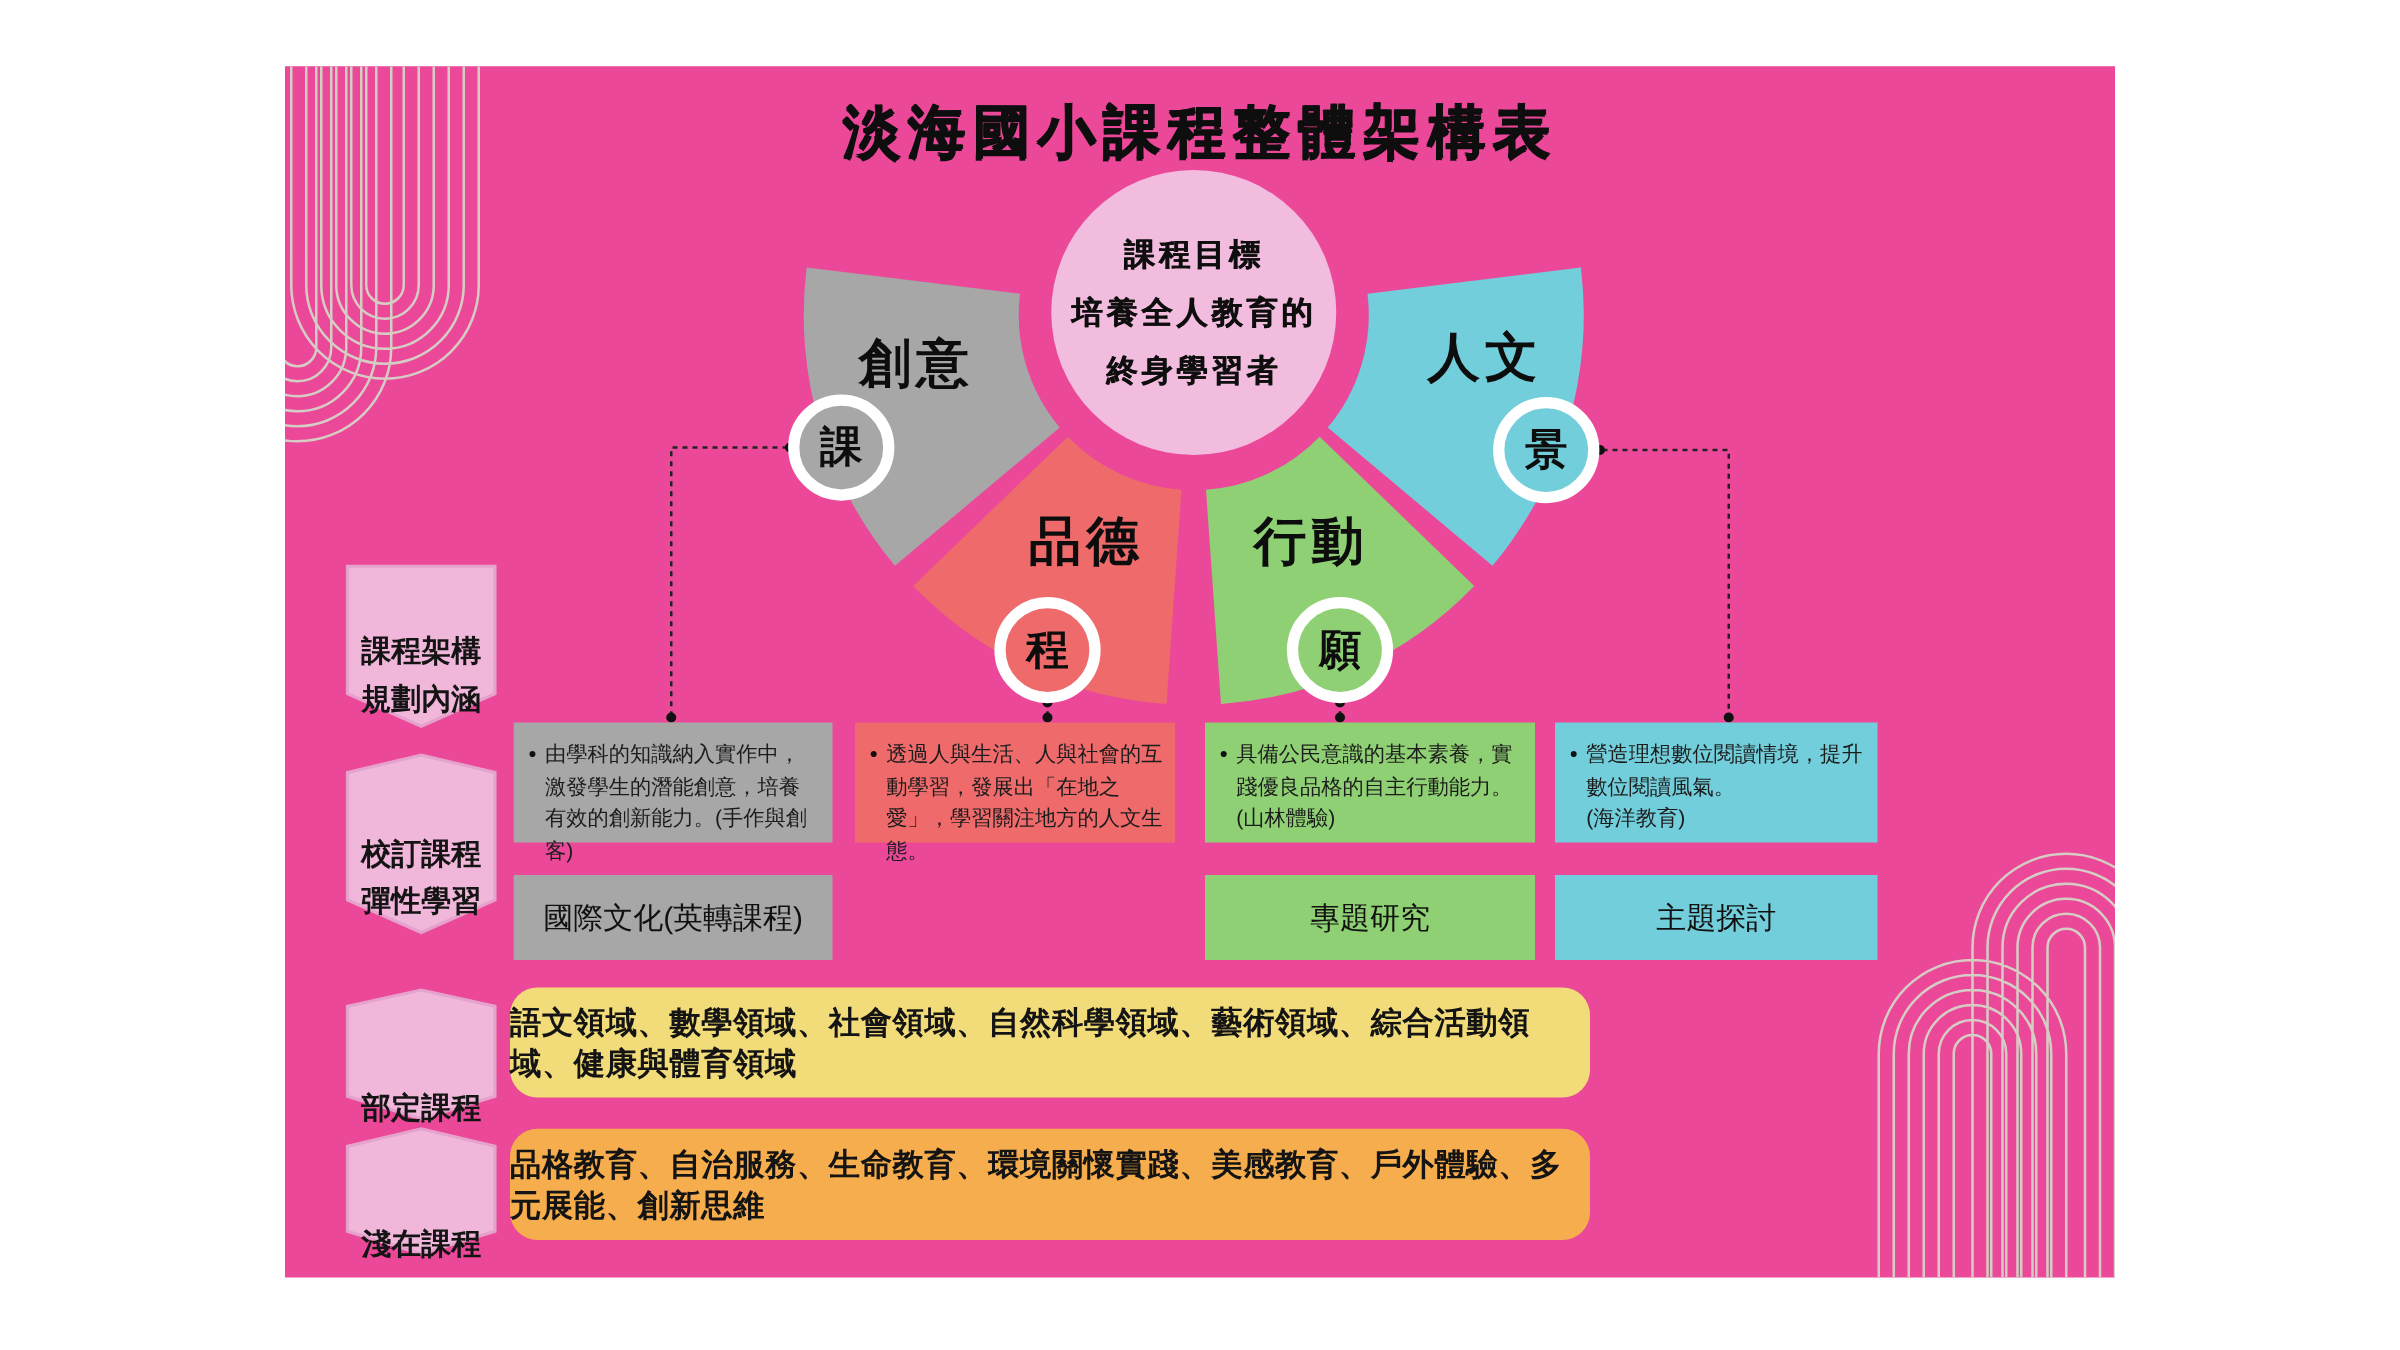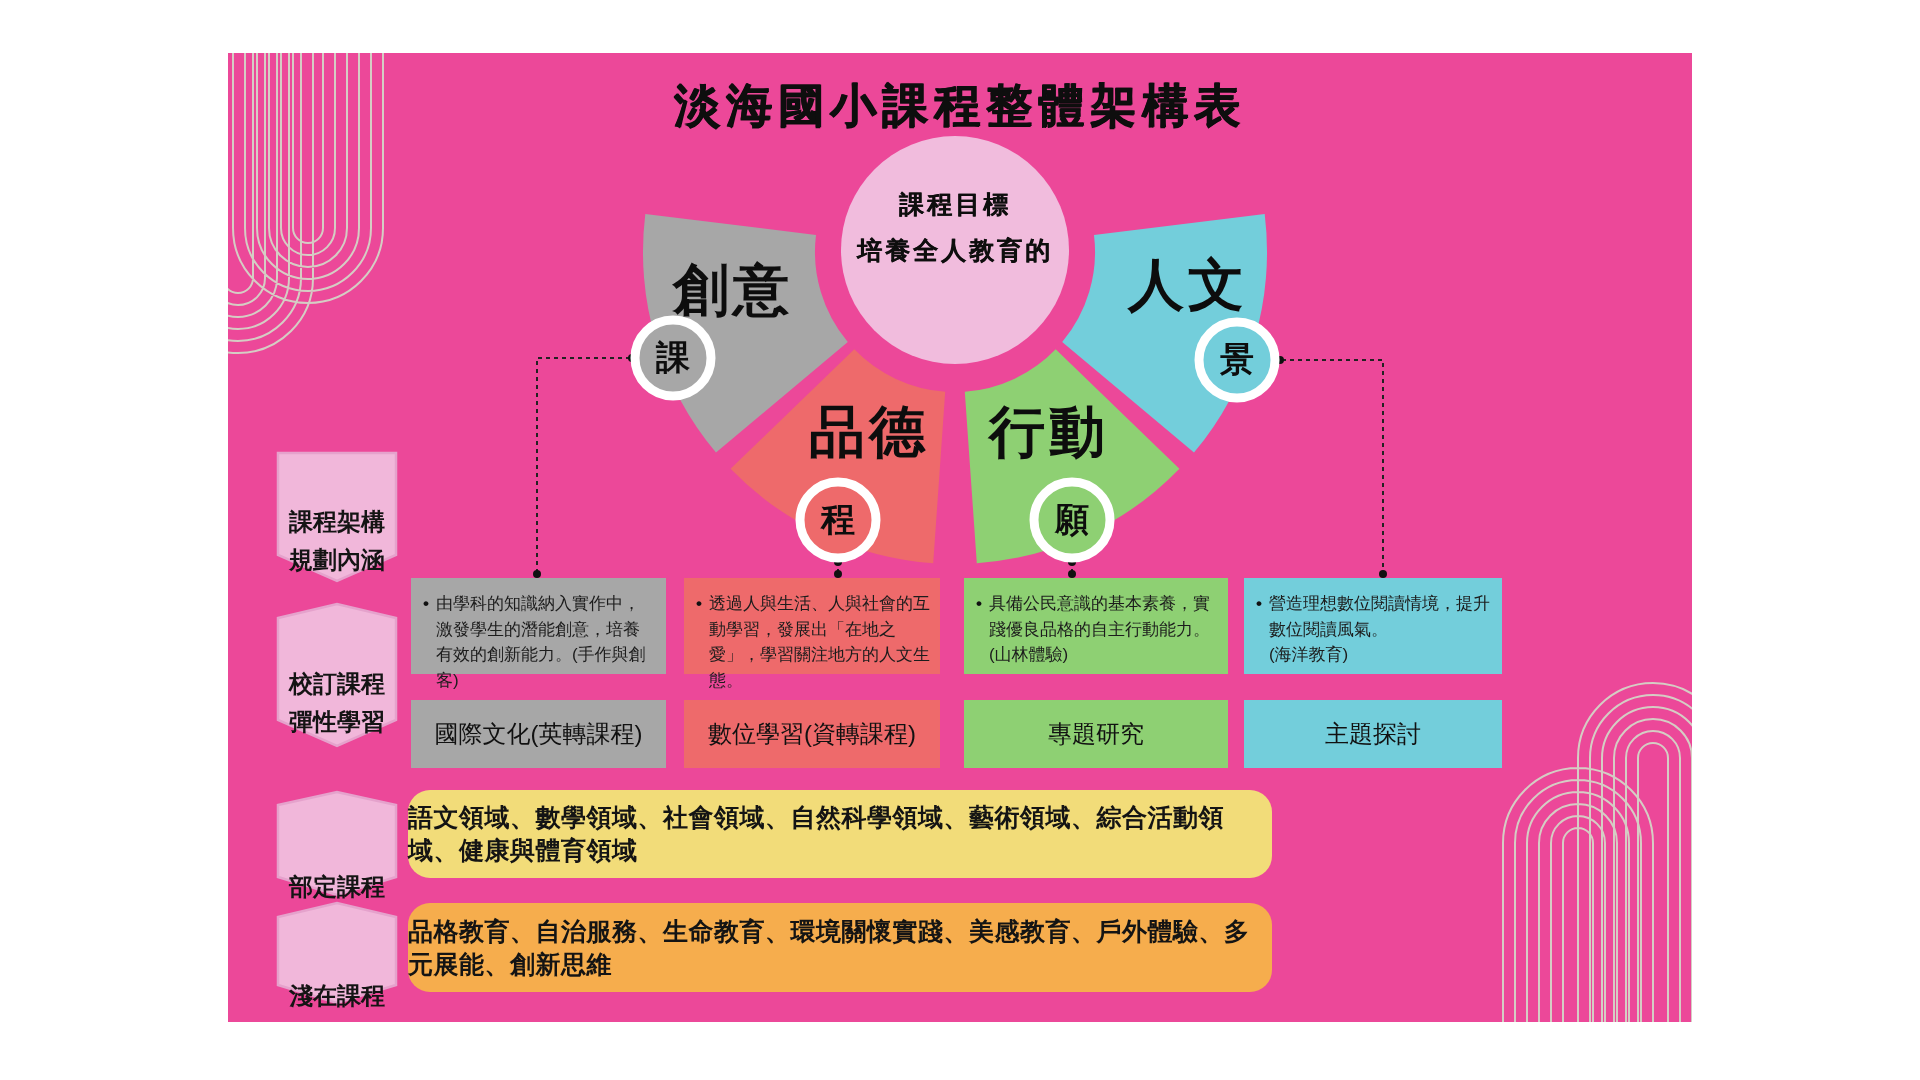--- a/index.html
+++ b/index.html
@@ -8,21 +8,21 @@
   .canvas{position:absolute;left:228px;top:53px;width:1464px;height:969px;
           background:#ec4899;overflow:hidden;}
   svg.layer{position:absolute;left:0;top:0;width:1464px;height:969px;}
   #fg-deco{pointer-events:none;}
   .page-title{position:absolute;left:0;right:0;top:22px;text-align:center;
     font-size:46px;font-weight:900;letter-spacing:6px;color:#0e0e0e;
     text-shadow:1px 0 0 #0e0e0e,0 1px 0 #0e0e0e;}
   .goal-text{position:absolute;left:577px;top:128px;width:300px;text-align:center;
     font-size:25px;font-weight:900;line-height:1.85;letter-spacing:3px;color:#0e0e0e;
     text-shadow:0.5px 0 0 #0e0e0e;}
-  .wedge-label{position:absolute;transform:translate(-50%,-50%);font-size:56px;
+  .wedge-label{position:absolute;transform:translate(-50%,-50%);font-size:42px;
     font-weight:900;letter-spacing:4px;color:#0d0d0d;white-space:nowrap;}
   .badge-char{position:absolute;transform:translate(-50%,-50%);font-size:34px;
     font-weight:700;color:#0d0d0d;}
   .banner-text{position:absolute;left:50px;width:118px;text-align:center;
     font-size:24px;font-weight:800;line-height:1.6;color:#141414;margin-top:40px;}
   .desc-box{position:absolute;top:525px;height:96px;box-sizing:border-box;
     padding:13px 10px 0 12px;display:flex;gap:7px;align-items:flex-start;}
   .desc-box .bullet{font-size:17px;line-height:1.5;font-weight:700;}
   .desc-box .desc-text{font-size:17px;line-height:1.5;color:#1c1c1c;white-space:pre-line;}
   .program-box{position:absolute;top:647px;height:68px;display:flex;
@@ -86,20 +86,21 @@
       <polygon points="50,565 109,551 168,565 168,667 109,693 50,667" fill="#f1b7da" stroke="#e5a2cc" stroke-width="2.5"></polygon>
       <polygon points="50,752 109,739 168,752 168,824 109,842 50,824" fill="#f1b7da" stroke="#e5a2cc" stroke-width="2.5"></polygon>
       <polygon points="50,864 109,850 168,864 168,932 109,950 50,932" fill="#f1b7da" stroke="#e5a2cc" stroke-width="2.5"></polygon>
     </svg>
 
     <div class="page-title">淡海國小課程整體架構表</div>
 
     <div class="goal-text">
       <div>課程目標</div>
       <div>培養全人教育的</div>
+      <div>終身學習者</div>
     </div>
 
     <div class="wedge-label" style="left:505px;top:238px;">創意</div>
     <div class="wedge-label" style="left:641px;top:380px;">品德</div>
     <div class="wedge-label" style="left:821px;top:380px;">行動</div>
     <div class="wedge-label" style="left:960px;top:233px;">人文</div>
 
     <div class="badge-char" style="left:445px;top:305px;">課</div>
     <div class="badge-char" style="left:610px;top:467px;">程</div>
     <div class="badge-char" style="left:844px;top:467px;">願</div>
@@ -133,21 +134,20 @@
       <span class="desc-text">具備公民意識的基本素養，實踐優良品格的自主行動能力。
 (山林體驗)</span>
     </div>
     <div class="desc-box col4 bg-cyan">
       <span class="bullet">•</span>
       <span class="desc-text">營造理想數位閱讀情境，提升數位閱讀風氣。
 (海洋教育)</span>
     </div>
 
     <div class="program-box col1 bg-gray">國際文化(英轉課程)</div>
-    <div class="program-box col2 bg-red">數位學習(資轉課程)</div>
     <div class="program-box col3 bg-green">專題研究</div>
     <div class="program-box col4 bg-cyan">主題探討</div>
 
     <div class="bar mandated">語文領域、數學領域、社會領域、自然科學領域、藝術領域、綜合活動領域、健康與體育領域</div>
     <div class="bar hidden-c">品格教育、自治服務、生命教育、環境關懷實踐、美感教育、戶外體驗、多元展能、創新思維</div>
 
     <svg id="fg-deco" class="layer" viewBox="0 0 1464 969">
       <path d="M1335 969V790A15 15 0 0 1 1365 790V969M1323 969V790A27 27 0 0 1 1377 790V969M1311 969V790A39 39 0 0 1 1389 790V969M1299 969V790A51 51 0 0 1 1401 790V969M1287 969V790A63 63 0 0 1 1413 790V969M1275 969V790A75 75 0 0 1 1425 790V969M1410 969V705A15 15 0 0 1 1440 705V969M1398 969V705A27 27 0 0 1 1452 705V969M1386 969V705A39 39 0 0 1 1464 705V969M1374 969V705A51 51 0 0 1 1476 705V969M1362 969V705A63 63 0 0 1 1488 705V969M1350 969V705A75 75 0 0 1 1500 705V969" fill="none" stroke="#d5cdc4" stroke-width="2"></path>
     </svg>
 

